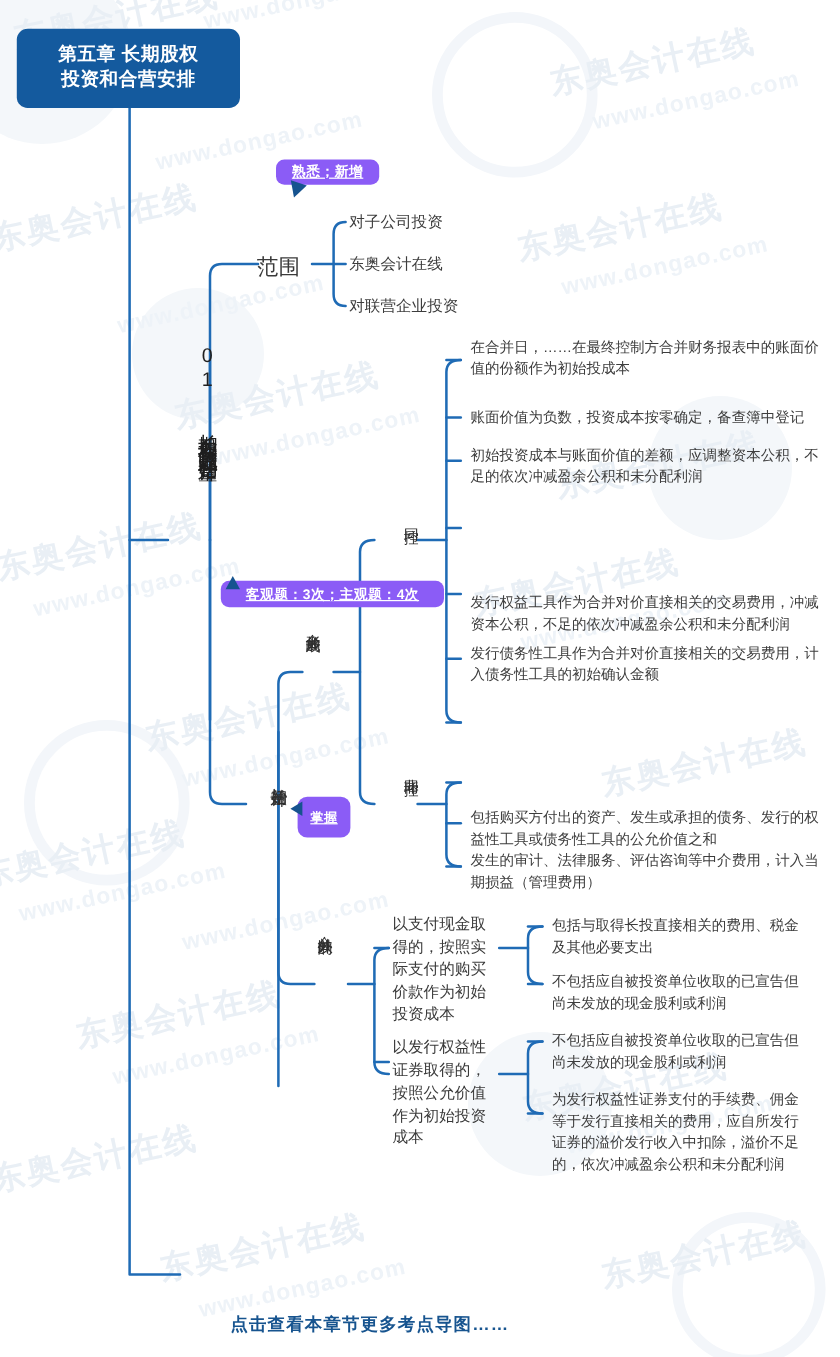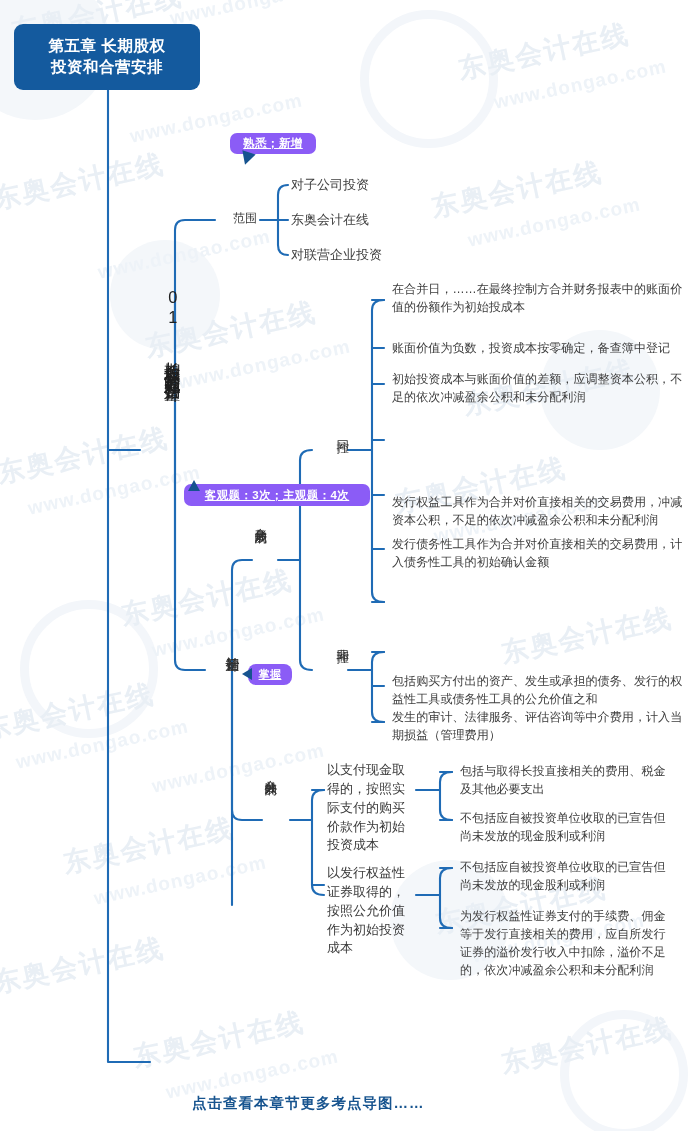--- a/index.html
+++ b/index.html
@@ -180,32 +180,32 @@
 投资和合营安排</span>
   </div>
 
   <div class="vtext b1" style="left:160px;top:288px;">01 长期股权投资的范围和初始计量</div>
 
   <div class="badge" style="left:230px;top:133px;width:86px;height:21px;">熟悉；新增</div>
   <div style="position:absolute;left:240px;top:152px;width:0;height:0;
               border-left:7px solid transparent;border-right:7px solid transparent;
               border-top:13px solid #16538f;transform:rotate(18deg);"></div>
 
-  <div class="htext" style="left:233px;top:209px;font-size:12px;">范围</div>
+  <div class="htext" style="left:214px;top:209px;font-size:18px;">范围</div>
   <div class="leaf" style="left:291px;top:175px;font-size:13px;">对子公司投资</div>
   <div class="leaf" style="left:291px;top:210px;font-size:13px;">东奥会计在线</div>
   <div class="leaf" style="left:291px;top:245px;font-size:13px;">对联营企业投资</div>
 
   <div class="badge" style="left:184px;top:484px;width:186px;height:22px;">客观题：3次；主观题：4次</div>
   <div style="position:absolute;left:188px;top:480px;width:0;height:0;
               border-left:6px solid transparent;border-right:6px solid transparent;
               border-bottom:11px solid #16538f;"></div>
 
   <div class="vtext sm" style="left:222px;top:645px;font-size:14px;">初始计量</div>
-  <div class="badge small" style="left:248px;top:664px;width:44px;height:21px;">掌握</div>
+  <div class="badge small" style="left:248px;top:664px;width:44px;height:34px;">掌握</div>
   <div style="position:absolute;left:242px;top:668px;width:0;height:0;
               border-top:6px solid transparent;border-bottom:6px solid transparent;
               border-right:10px solid #16538f;"></div>
 
   <div class="vtext sm" style="left:251px;top:518px;">合并形成的</div>
 
   <div class="vtext sm" style="left:333px;top:430px;">同控</div>
 
   <div class="vtext sm" style="left:333px;top:639px;">非同控</div>
 

